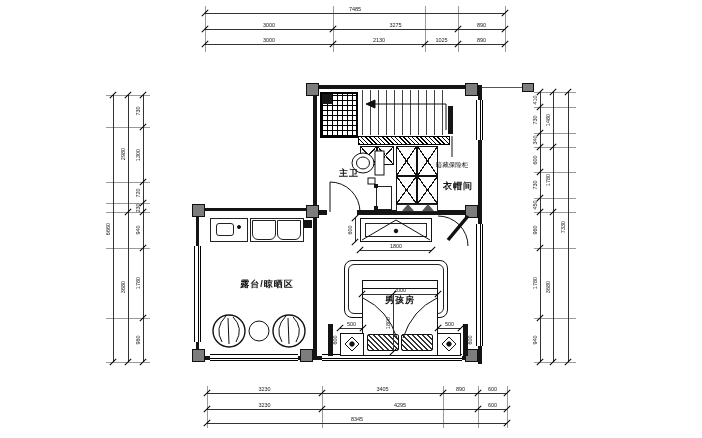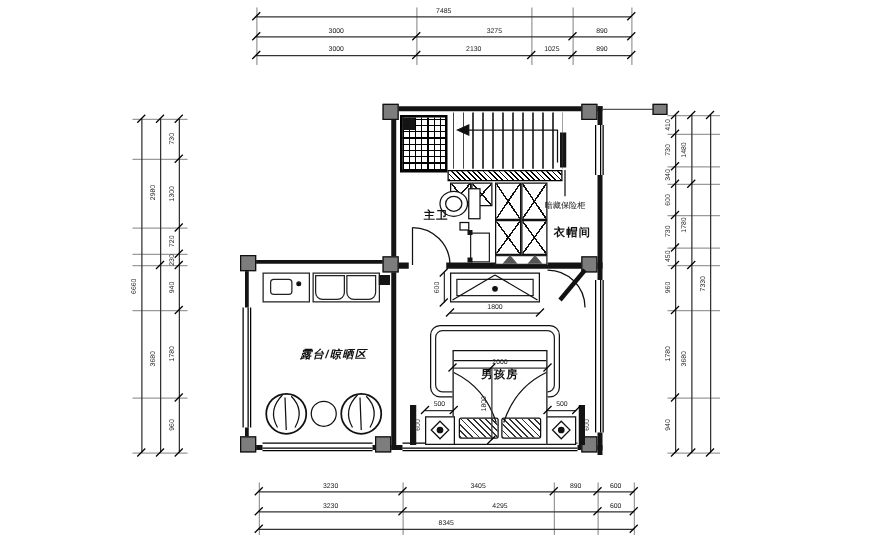--- a/index.html
+++ b/index.html
@@ -150,21 +150,21 @@
       <path d="M 282 342 Q 274 328 286 316"></path>
       <path d="M 296 342 Q 304 328 293 317"></path>
       <path d="M 289 344 L 288 318"></path>
     </g>
   </svg>
 
   <span class="room-label" style="left:349px;top:173px;">主卫</span>
   <span class="room-label" style="left:458px;top:186px;">衣帽间</span>
   <span class="small-label" style="left:452px;top:165px;">暗藏保险柜</span>
   <span class="room-label" style="left:400px;top:300px;">男孩房</span>
-  <span class="room-label" style="left:267px;top:284px;font-style:italic;">露台/晾晒区</span>
+  <span class="room-label" style="left:267px;top:284px;">露台/晾晒区</span>
 
   <span class="dlab v" style="left:335px;top:340px;">600</span>
   <span class="dlab v" style="left:470px;top:340px;">600</span>
 
   <div id="dims">
       <div class="ext" style="left: 205px; top: 6px; width: 1px; height: 46px;"></div>
       <div class="ext" style="left: 333px; top: 6px; width: 1px; height: 46px;"></div>
       <div class="ext" style="left: 425px; top: 6px; width: 1px; height: 46px;"></div>
       <div class="ext" style="left: 458px; top: 6px; width: 1px; height: 46px;"></div>
       <div class="ext" style="left: 505px; top: 6px; width: 1px; height: 46px;"></div>

